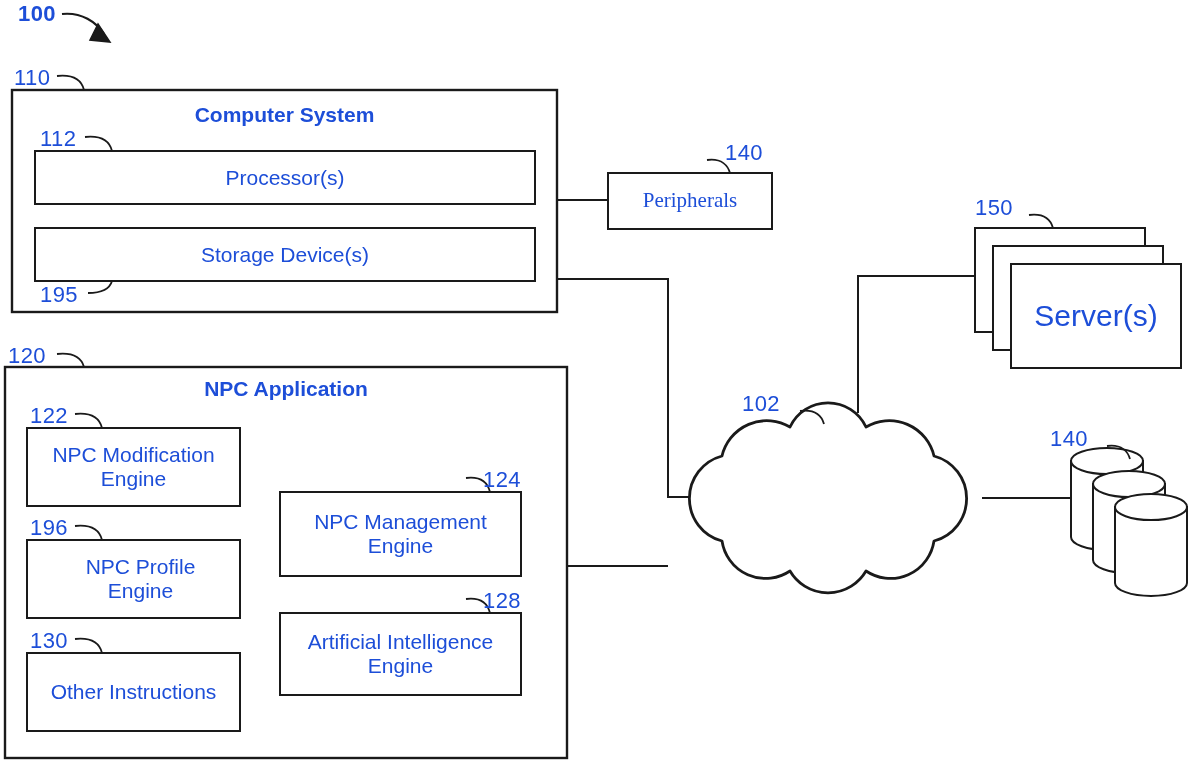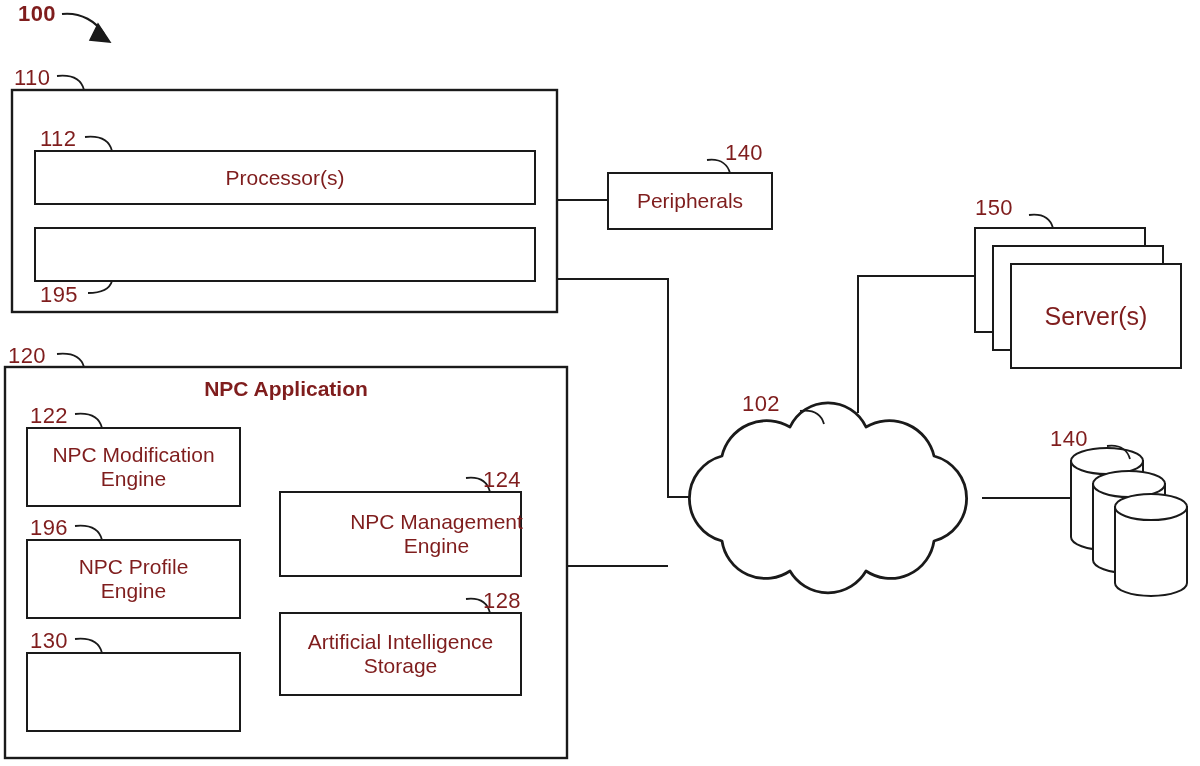--- a/index.html
+++ b/index.html
@@ -18,21 +18,21 @@
   }
   #svg-layer {
     position: absolute;
     top: 0;
     left: 0;
     width: 1200px;
     height: 766px;
   }
   .txt {
     position: absolute;
-    color: #7f1d1d;
+    color: #1d4ed8;
     line-height: 1.12;
     white-space: pre;
     text-align: center;
   }
   .ref {
     font-size: 22px;
     letter-spacing: 0.4px;
   }
   .ref-bold {
     font-size: 22px;
@@ -149,50 +149,53 @@
 
       <path d="M1115,507 L1115,583 A36,13 0 0 0 1187,583 L1187,507 Z" fill="#ffffff" stroke="#1a1a1a" stroke-width="2"></path>
       <ellipse cx="1151" cy="507" rx="36" ry="13" fill="#ffffff" stroke="#1a1a1a" stroke-width="2"></ellipse>
     </g>
     <path d="M1107,446 C1122,444 1128,452 1130,459" fill="none" stroke="#1a1a1a" stroke-width="1.8"></path>
   </svg>
 
   <div class="txt ref-bold" style="left:18px; top:2px;">100</div>
 
   <div class="txt ref" style="left:14px; top:66px;">110</div>
+  <div class="txt box-title centerer" style="left:12px; top:101px; width:545px; height:28px;">Computer System</div>
 
   <div class="txt ref" style="left:40px; top:127px;">112</div>
   <div class="txt box-label centerer" style="left:35px; top:151px; width:500px; height:53px;">Processor(s)</div>
 
   <div class="txt ref" style="left:40px; top:283px;">195</div>
+  <div class="txt box-label centerer" style="left:35px; top:228px; width:500px; height:53px;">Storage Device(s)</div>
 
   <div class="txt ref" style="left:8px; top:344px;">120</div>
   <div class="txt box-title centerer" style="left:5px; top:375px; width:562px; height:28px;">NPC Application</div>
 
   <div class="txt ref" style="left:30px; top:404px;">122</div>
   <div class="txt box-label centerer" style="left:27px; top:428px; width:213px; height:78px;">NPC Modification
 Engine</div>
 
   <div class="txt ref" style="left:30px; top:516px;">196</div>
-  <div class="txt box-label centerer" style="left:27px; top:540px; width:213px; height:78px;">NPC Profile
+  <div class="txt box-label centerer" style="left:27px; top:540px; width:213px; height:78px;padding-left:7px;">NPC Profile
 Engine</div>
 
   <div class="txt ref" style="left:30px; top:629px;">130</div>
+  <div class="txt box-label centerer" style="left:27px; top:653px; width:213px; height:78px;">Other Instructions</div>
 
   <div class="txt ref" style="left:483px; top:468px;">124</div>
-  <div class="txt box-label centerer" style="left:280px; top:492px; width:241px; height:84px;margin-left:36px;">NPC Management
+  <div class="txt box-label centerer" style="left:280px; top:492px; width:241px; height:84px;">NPC Management
 Engine</div>
 
   <div class="txt ref" style="left:483px; top:589px;">128</div>
   <div class="txt box-label centerer" style="left:280px; top:613px; width:241px; height:82px;">Artificial Intelligence
-Storage</div>
+Engine</div>
 
   <div class="txt ref" style="left:725px; top:141px;">140</div>
-  <div class="txt box-label centerer" style="left:608px; top:173px; width:164px; height:56px;">Peripherals</div>
+  <div class="txt box-label centerer" style="left:608px; top:173px; width:164px; height:56px;font-family:Liberation Serif, serif;">Peripherals</div>
 
   <div class="txt ref" style="left:742px; top:392px;">102</div>
 
   <div class="txt ref" style="left:975px; top:196px;">150</div>
-  <div class="txt box-label centerer" style="left:1011px; top:264px; width:170px; height:104px; font-size:25px;">Server(s)</div>
+  <div class="txt box-label centerer" style="left:1011px; top:264px; width:170px; height:104px; font-size:30px;">Server(s)</div>
 
   <div class="txt ref" style="left:1050px; top:427px;">140</div>
 
 </div>
 
 </body></html>

